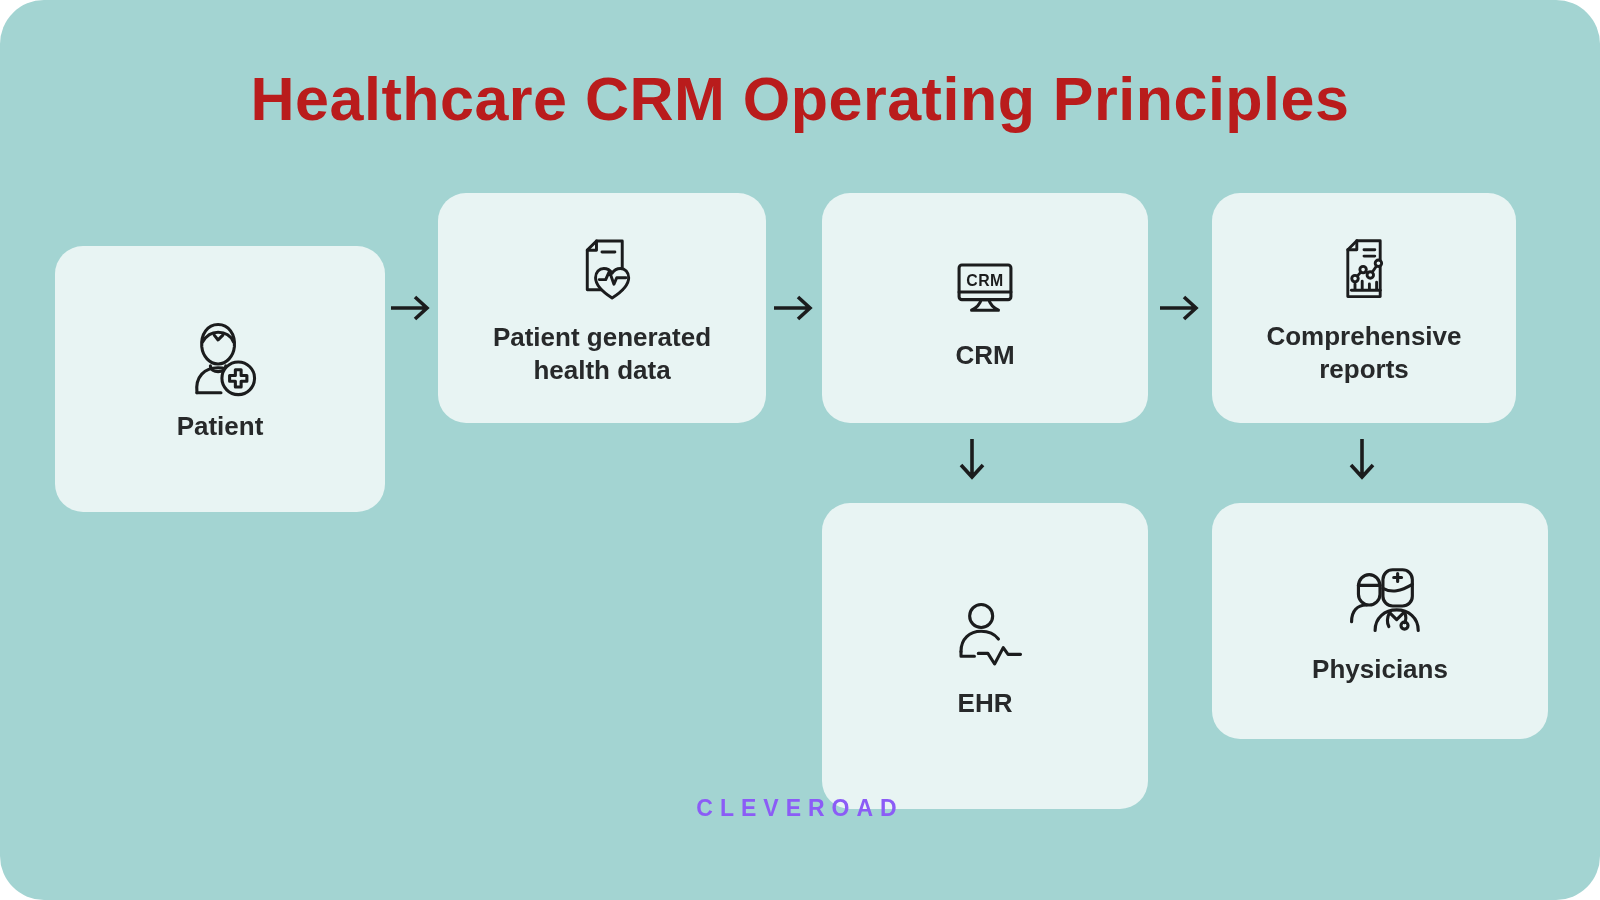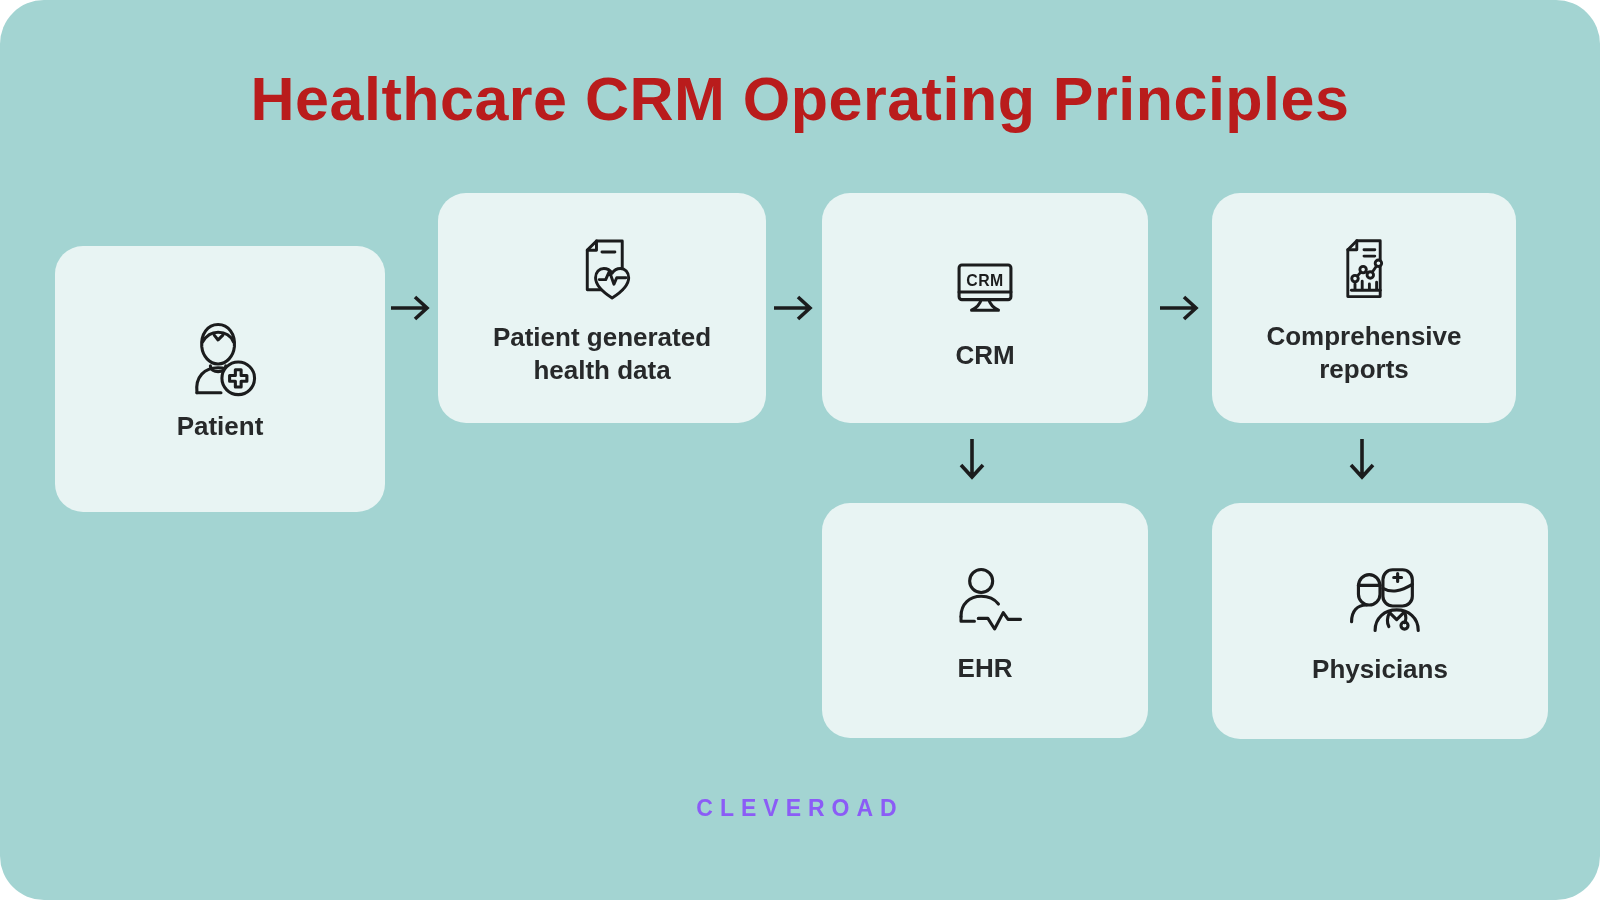--- a/index.html
+++ b/index.html
@@ -25,21 +25,21 @@
     position:absolute;
     background:#e8f4f3;
     border-radius:28px;
     display:flex;flex-direction:column;
     align-items:center;justify-content:center;
   }
   #card-patient    {left:55px;  top:200px; width:330px; height:266px;margin-top:46px;}
   #card-health     {left:438px; top:193px; width:328px; height:230px;}
   #card-crm        {left:822px; top:193px; width:326px; height:230px;}
   #card-reports    {left:1212px;top:193px; width:304px; height:230px;}
-  #card-ehr        {left:822px; top:503px; width:326px; height:235px;}
+  #card-ehr        {left:822px; top:503px; width:326px; height:306px;}
   #card-physicians {left:1212px;top:503px; width:336px; height:236px;align-items:center;}
   .card .label{
     font-size:26px;font-weight:bold;
     color:#27292a;text-align:center;line-height:1.27;
   }
   #card-health .label{max-width:252px;}
   #card-reports .label{max-width:232px;}
   .icon svg{display:block;}
   .icon path,.icon rect,.icon circle{
     stroke:#1b1c1d;stroke-width:3.2;fill:none;

